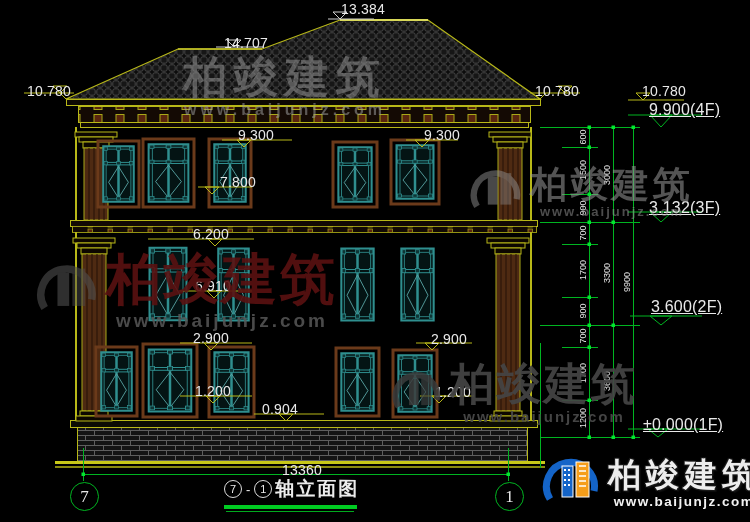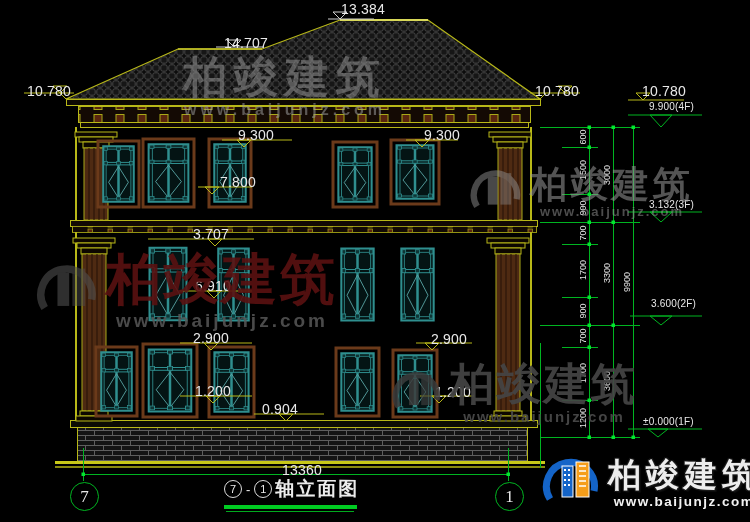--- a/index.html
+++ b/index.html
@@ -1,20 +1,20 @@
 <!DOCTYPE html>
 <html><head>
 <meta charset="utf-8">
 <style>
   html,body{margin:0;padding:0;background:#000;}
   .canvas{position:relative;width:750px;height:522px;background:#000;overflow:hidden;
           font-family:"Liberation Sans",sans-serif;}
   svg.draw{position:absolute;left:0;top:0;}
   .lab{position:absolute;color:#e9e9e9;font-size:14px;letter-spacing:.2px;white-space:nowrap;z-index:6;}
-  .lab.lv{font-size:10px;}
+  .lab.lv{font-size:16px;text-decoration:underline;}
   .vlab{position:absolute;color:#e4e4e4;font-size:9px;white-space:nowrap;z-index:6;
         transform:translate(-50%,-50%) rotate(-90deg);}
   
   .wm{position:absolute;display:flex;align-items:center;gap:8px;pointer-events:none;z-index:8;}
   .wm .col{display:flex;flex-direction:column;align-items:center;line-height:1;}
   .wm .brand{font-weight:bold;white-space:nowrap;}
   .wm .url{white-space:nowrap;font-weight:bold;}
   .wm-icon{flex:0 0 auto;}
   .wm1 .brand{font-size:44px;letter-spacing:7px;color:#8f8f8f;opacity:.55;}
   .wm1 .url{font-size:16px;letter-spacing:4px;color:#9a9a9a;opacity:.55;margin-top:3px;}
@@ -263,21 +263,21 @@
   <span class="lab" style="left:27px;top:83px">10.780</span>
   <span class="lab" style="left:535px;top:83px">10.780</span>
   <span class="lab" style="left:642px;top:83px">10.780</span>
   <span class="lab lv" style="left:649px;top:101px">9.900(4F)</span>
   <span class="lab lv" style="left:649px;top:199px">3.132(3F)</span>
   <span class="lab lv" style="left:651px;top:298px">3.600(2F)</span>
   <span class="lab lv" style="left:643px;top:416px">±0.000(1F)</span>
   <span class="lab" style="left:238px;top:127px">9.300</span>
   <span class="lab" style="left:424px;top:127px">9.300</span>
   <span class="lab" style="left:220px;top:174px">7.800</span>
-  <span class="lab" style="left:193px;top:226px">3.707</span>
+  <span class="lab" style="left:193px;top:226px">6.200</span>
   <span class="lab" style="left:195px;top:278px">6.910</span>
   <span class="lab" style="left:193px;top:330px">2.900</span>
   <span class="lab" style="left:431px;top:331px">2.900</span>
   <span class="lab" style="left:195px;top:383px">1.200</span>
   <span class="lab" style="left:435px;top:384px">1.200</span>
   <span class="lab" style="left:262px;top:401px">0.904</span>
   <span class="lab" style="left:282px;top:462px">13360</span>
 
   <span class="vlab" style="left:583px;top:137px">600</span>
   <span class="vlab" style="left:583px;top:170px">1500</span>

